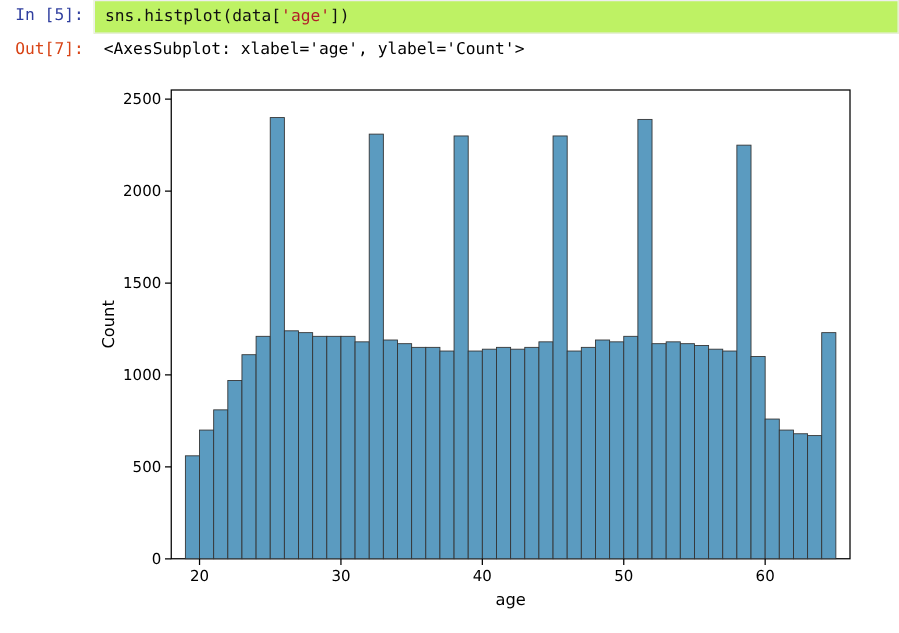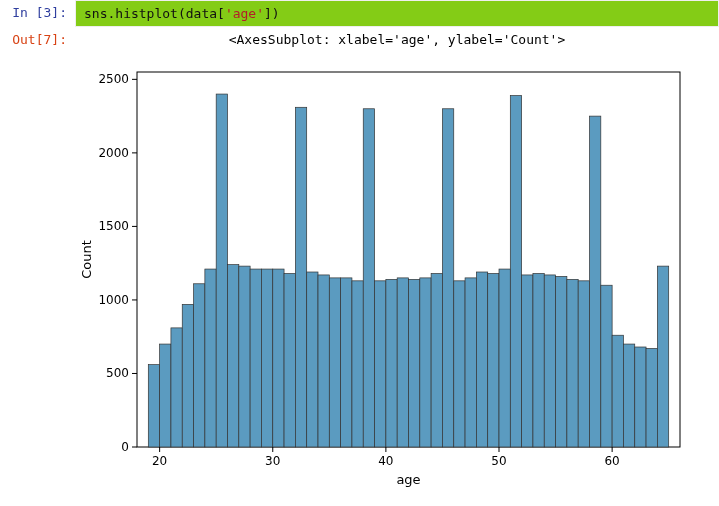--- a/index.html
+++ b/index.html
@@ -16,32 +16,31 @@
     width: 75px;
     flex: 0 0 75px;
     text-align: right;
     padding: 5px 8px 5px 0;
     font-family: "DejaVu Sans Mono", Menlo, Consolas, monospace;
   }
   .in-prompt { color: #303F9F; }
   .out-prompt { color: #D84315; }
   .input-area {
     flex: 1;
-    background: #84cc16;
+    background: #bef264;
     padding: 5px 8px;
     border: 1px solid #eeeeee;
     font-family: "DejaVu Sans Mono", Menlo, Consolas, monospace;
     white-space: pre;
   }
   .output-area {
     flex: 1;
     padding: 5px 8px;
     font-family: "DejaVu Sans Mono", Menlo, Consolas, monospace;
     white-space: pre;
-    text-align: center;
   }
   .code-fn { color: #111; }
   .code-str { color: #b31d28; }
   .chart-wrap {
     padding: 10px 0 0 75px;
   }
   svg { display: block; }
   .axis-line { stroke: #000; stroke-width: 1; fill: none; }
   .tick-line { stroke: #000; stroke-width: 1; }
   .tick-label {
@@ -57,21 +56,21 @@
   .bar {
     fill: #5b9bc0;
     stroke: #333;
     stroke-width: 0.7;
   }
 </style>
 </head>
 <body>
 
 <div class="cell">
-  <div class="prompt-col in-prompt">In [3]:</div>
+  <div class="prompt-col in-prompt">In [5]:</div>
   <div class="input-area"><span class="code-fn">sns.histplot(data[</span><span class="code-str">'age'</span><span class="code-fn">])</span></div>
 </div>
 
 <div class="cell">
   <div class="prompt-col out-prompt">Out[7]:</div>
   <div class="output-area">&lt;AxesSubplot: xlabel='age', ylabel='Count'&gt;</div>
 </div>
 
 <div class="chart-wrap">
   <svg id="chart-svg" width="620" height="440">

